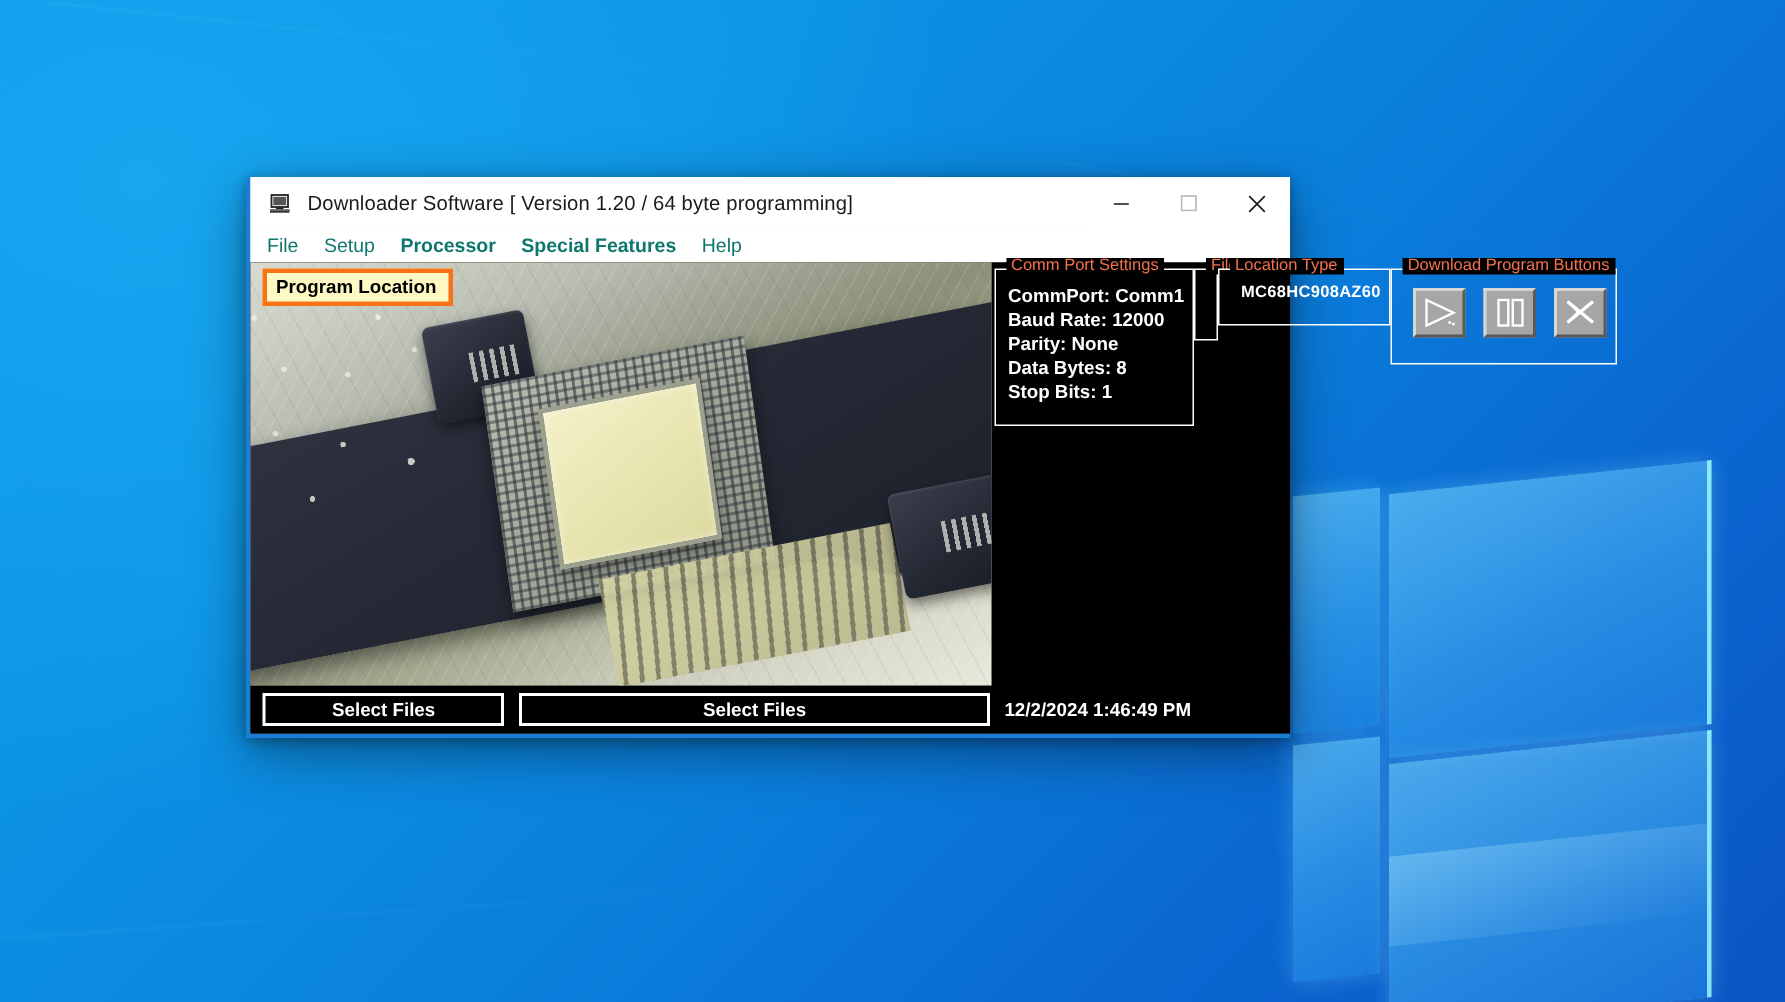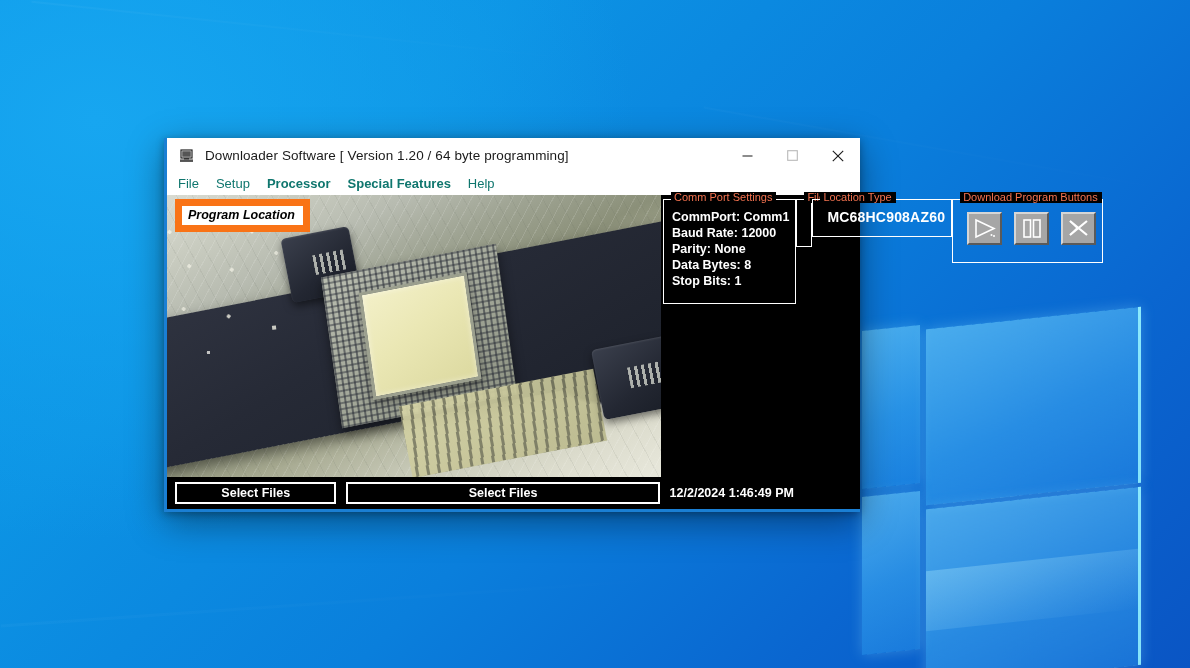--- a/index.html
+++ b/index.html
@@ -64,21 +64,20 @@
   #app-window {
     position: absolute;
     left: 164px;
     top: 118px;
     width: 696px;
     height: 374px;
     background: #1a7fd4;          
     padding: 0 0 3px 3px;
     box-sizing: border-box;
     box-shadow: 0 10px 34px rgba(0,0,0,0.40), 0 2px 8px rgba(0,0,0,0.30);
-    margin-top: 20px;
   }
   #window-inner {
     width: 693px;
     height: 371px;
     background: #f0f0f0;
     display: flex;
     flex-direction: column;
   }
 
   
@@ -257,30 +256,29 @@
       repeating-linear-gradient(96deg, rgba(60,62,52,.55) 0 3px, rgba(0,0,0,0) 3px 11px),
       linear-gradient(150deg, #d8d6a8, #b9b88c);
     transform: rotate(-11deg);
     opacity: .92;
   }
 
   
   #program-location-label {
     position: absolute;
     left: 8px; top: 4px;
-    background: #ffffff;
-    border: 7px solid #f97316;
+    background: #fef9c3;
+    border: 3px solid #f97316;
     color: #000000;
     font-size: 12.5px;
     font-weight: bold;
     padding: 2px 8px 3px 6px;
     line-height: 1.15;
     z-index: 5;
     white-space: nowrap;
-    font-style: italic;
   }
 
   
   #side-panels {
     width: 199px;
     flex: 0 0 199px;
     background: #000000;
     display: flex;
     flex-direction: row;
     padding: 4px 4px 0 2px;
@@ -311,21 +309,21 @@
     line-height: 16px;
     white-space: nowrap;
   }
   #group-comm   { height: 105px; }
   #group-filetype   { height: 48px; }
   #group-processor  { height: 38px; }
   #group-download   { height: 64px; margin-bottom: 0; }
 
   #processor-value {
     color: #ffffff;
-    font-size: 14px;
+    font-size: 11px;
     font-weight: bold;
     padding-left: 6px;
     letter-spacing: .2px;
     white-space: nowrap;
   }
   #download-buttons {
     display: flex;
     gap: 12px;
     padding-left: 6px;
     padding-top: 3px;

